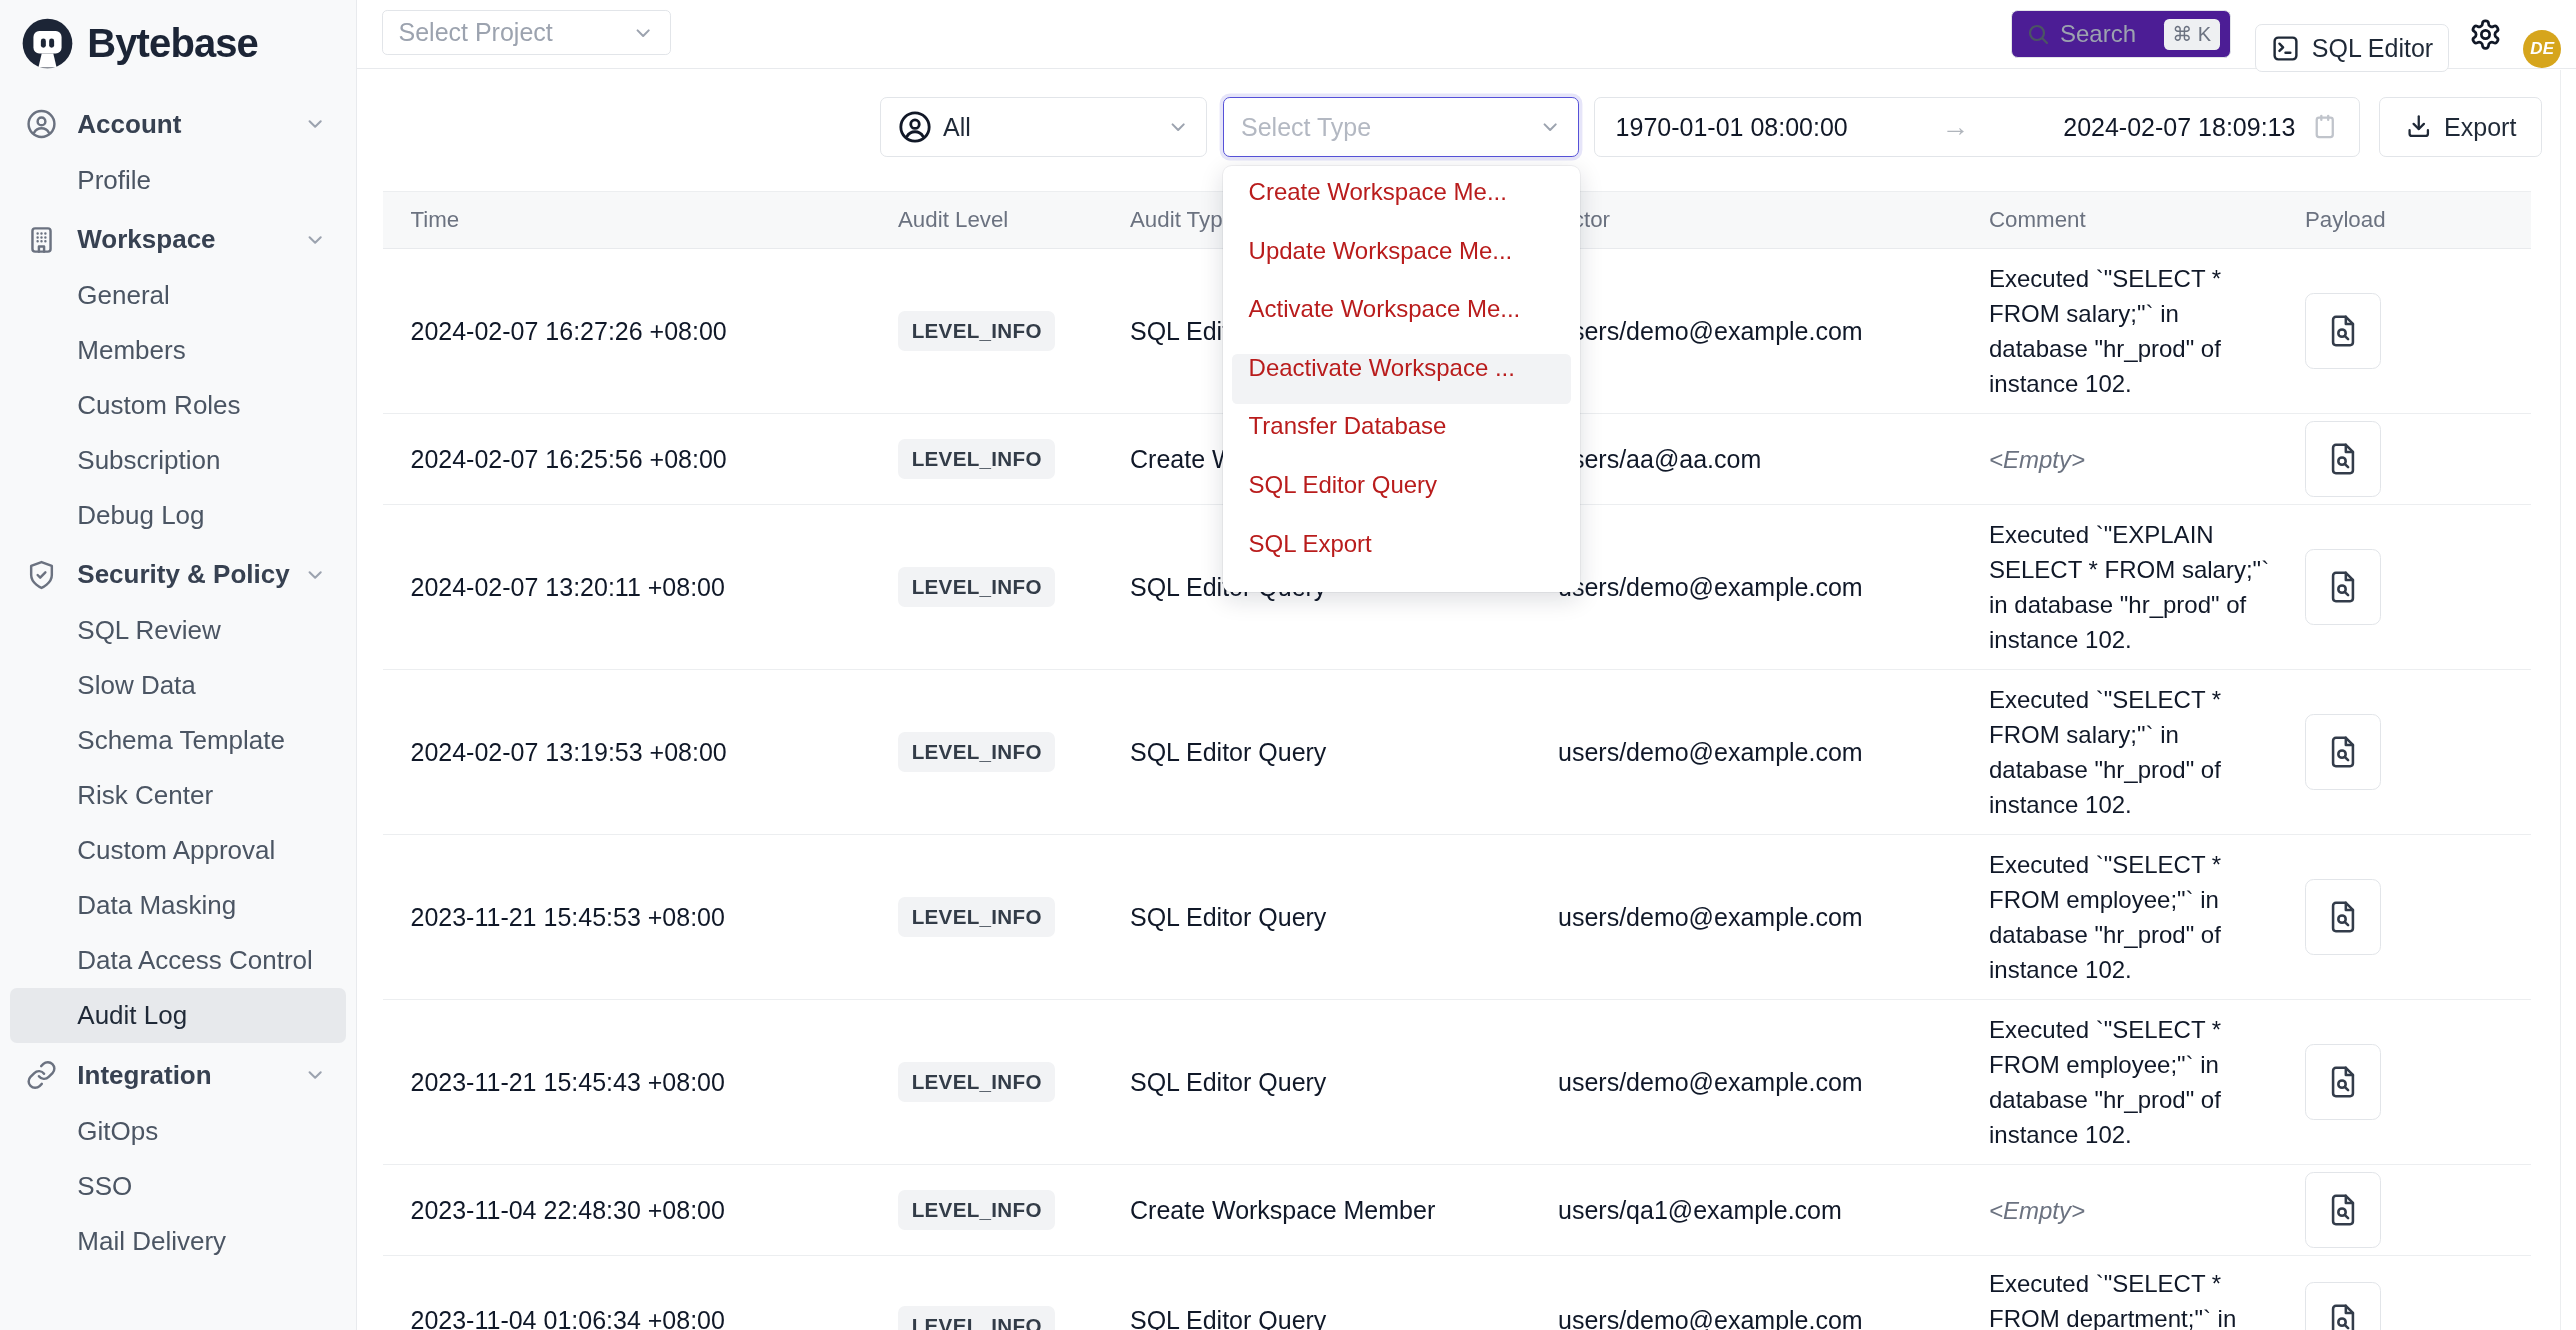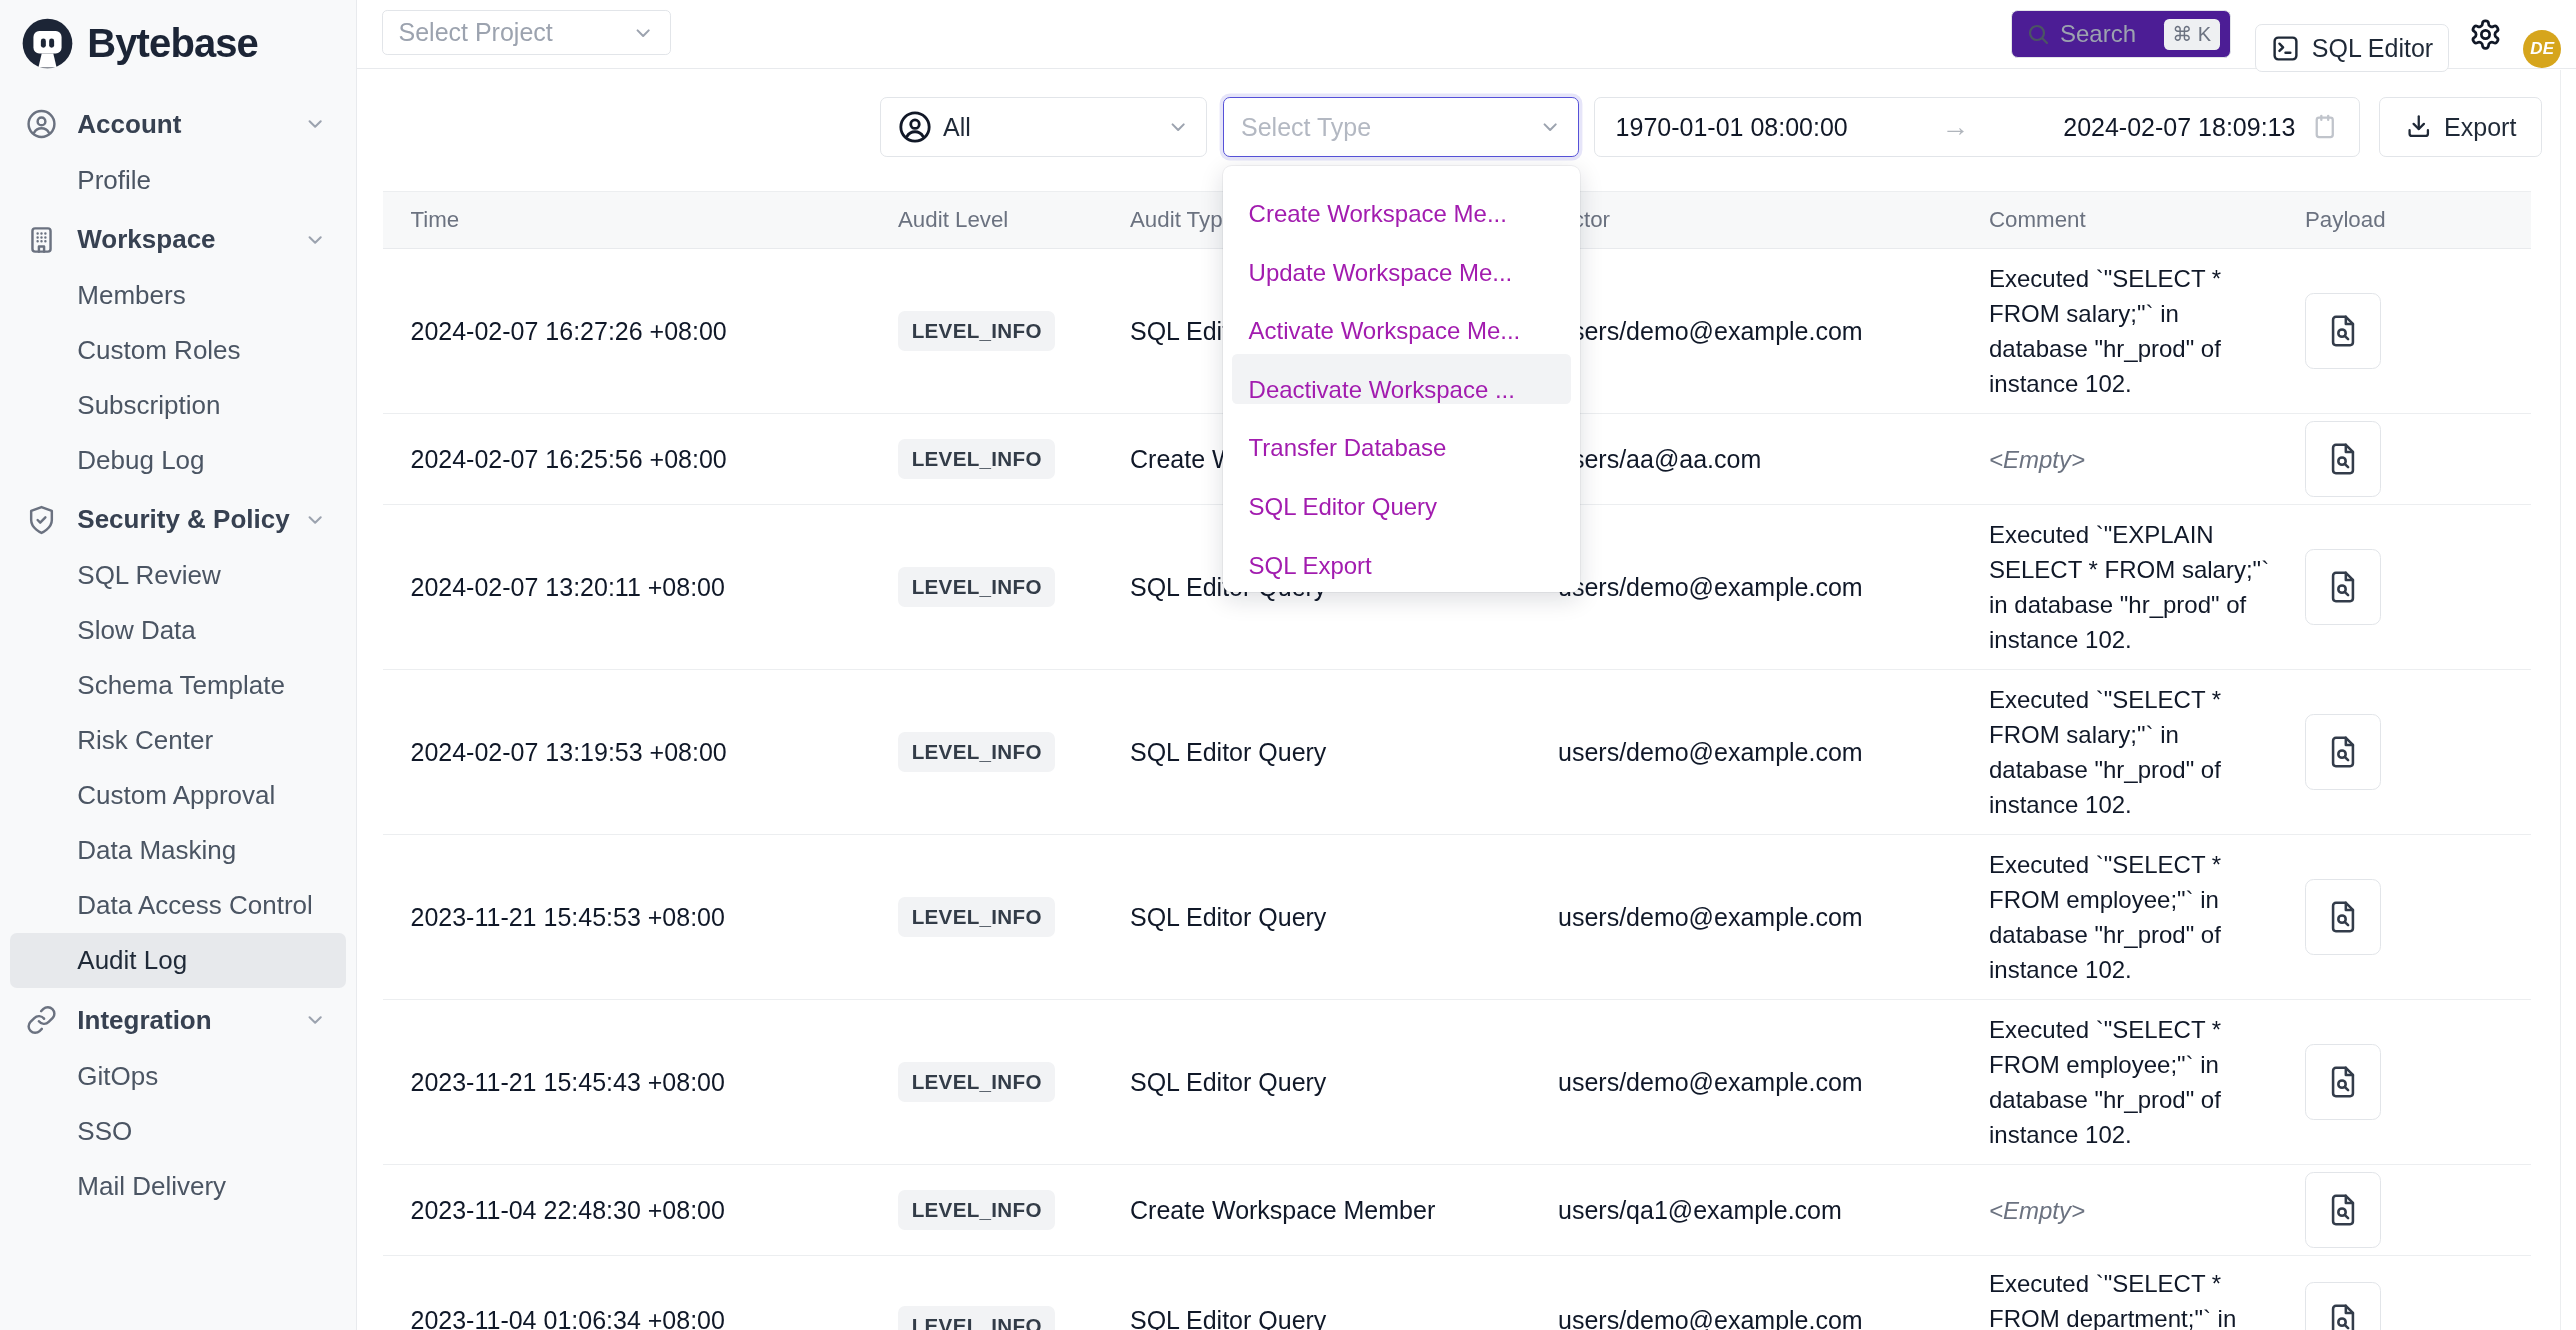--- a/index.html
+++ b/index.html
@@ -112,22 +112,22 @@
   .pl-btn .fs-ico { width:34px; height:34px; color:#333c4a; }
 
   
   .menu {
     position:absolute; left:866px; top:96px; width:357px; z-index:50;
     background:#fff; border-radius:8.6px; padding:12px 0;
     box-shadow:0 6.9px 24px rgba(15,23,42,.14), 0 0 0 0.9px rgba(15,23,42,.05);
   }
   .menu-item {
     height:50px; margin:0 8.6px; border-radius:5.2px;
-    display:flex; align-items:flex-end; padding:0 17px;
-    font-size:24px; color:#a21caf; white-space:nowrap; overflow:hidden; cursor:pointer;
+    display:flex; align-items:flex-start; padding:0 17px;
+    font-size:24px; color:#b91c1c; white-space:nowrap; overflow:hidden; cursor:pointer;
   }
   .menu-item ~ .menu-item { margin-top:8.6px; }
   .menu-item.active { background:#f2f3f5; }
 </style>
 </head>
 <body>
 
 <aside class="sidebar">
   <div class="logo">
     <span>
@@ -173,20 +173,23 @@
           </svg>
       </span>
       <span>Workspace</span>
       <span class="nav-chev">
         <svg viewBox="0 0 24 24" width="22.3" height="22.3" fill="none" stroke="currentColor" stroke-width="2.2" stroke-linecap="round" stroke-linejoin="round">
             <polyline points="6 9 12 15 18 9"></polyline>
           </svg>
       </span>
     </div>
 
+      <div class="nav-item">
+        <span>General</span>
+      </div>
 
       <div class="nav-item">
         <span>Members</span>
       </div>
 
       <div class="nav-item">
         <span>Custom Roles</span>
       </div>
 
       <div class="nav-item">

